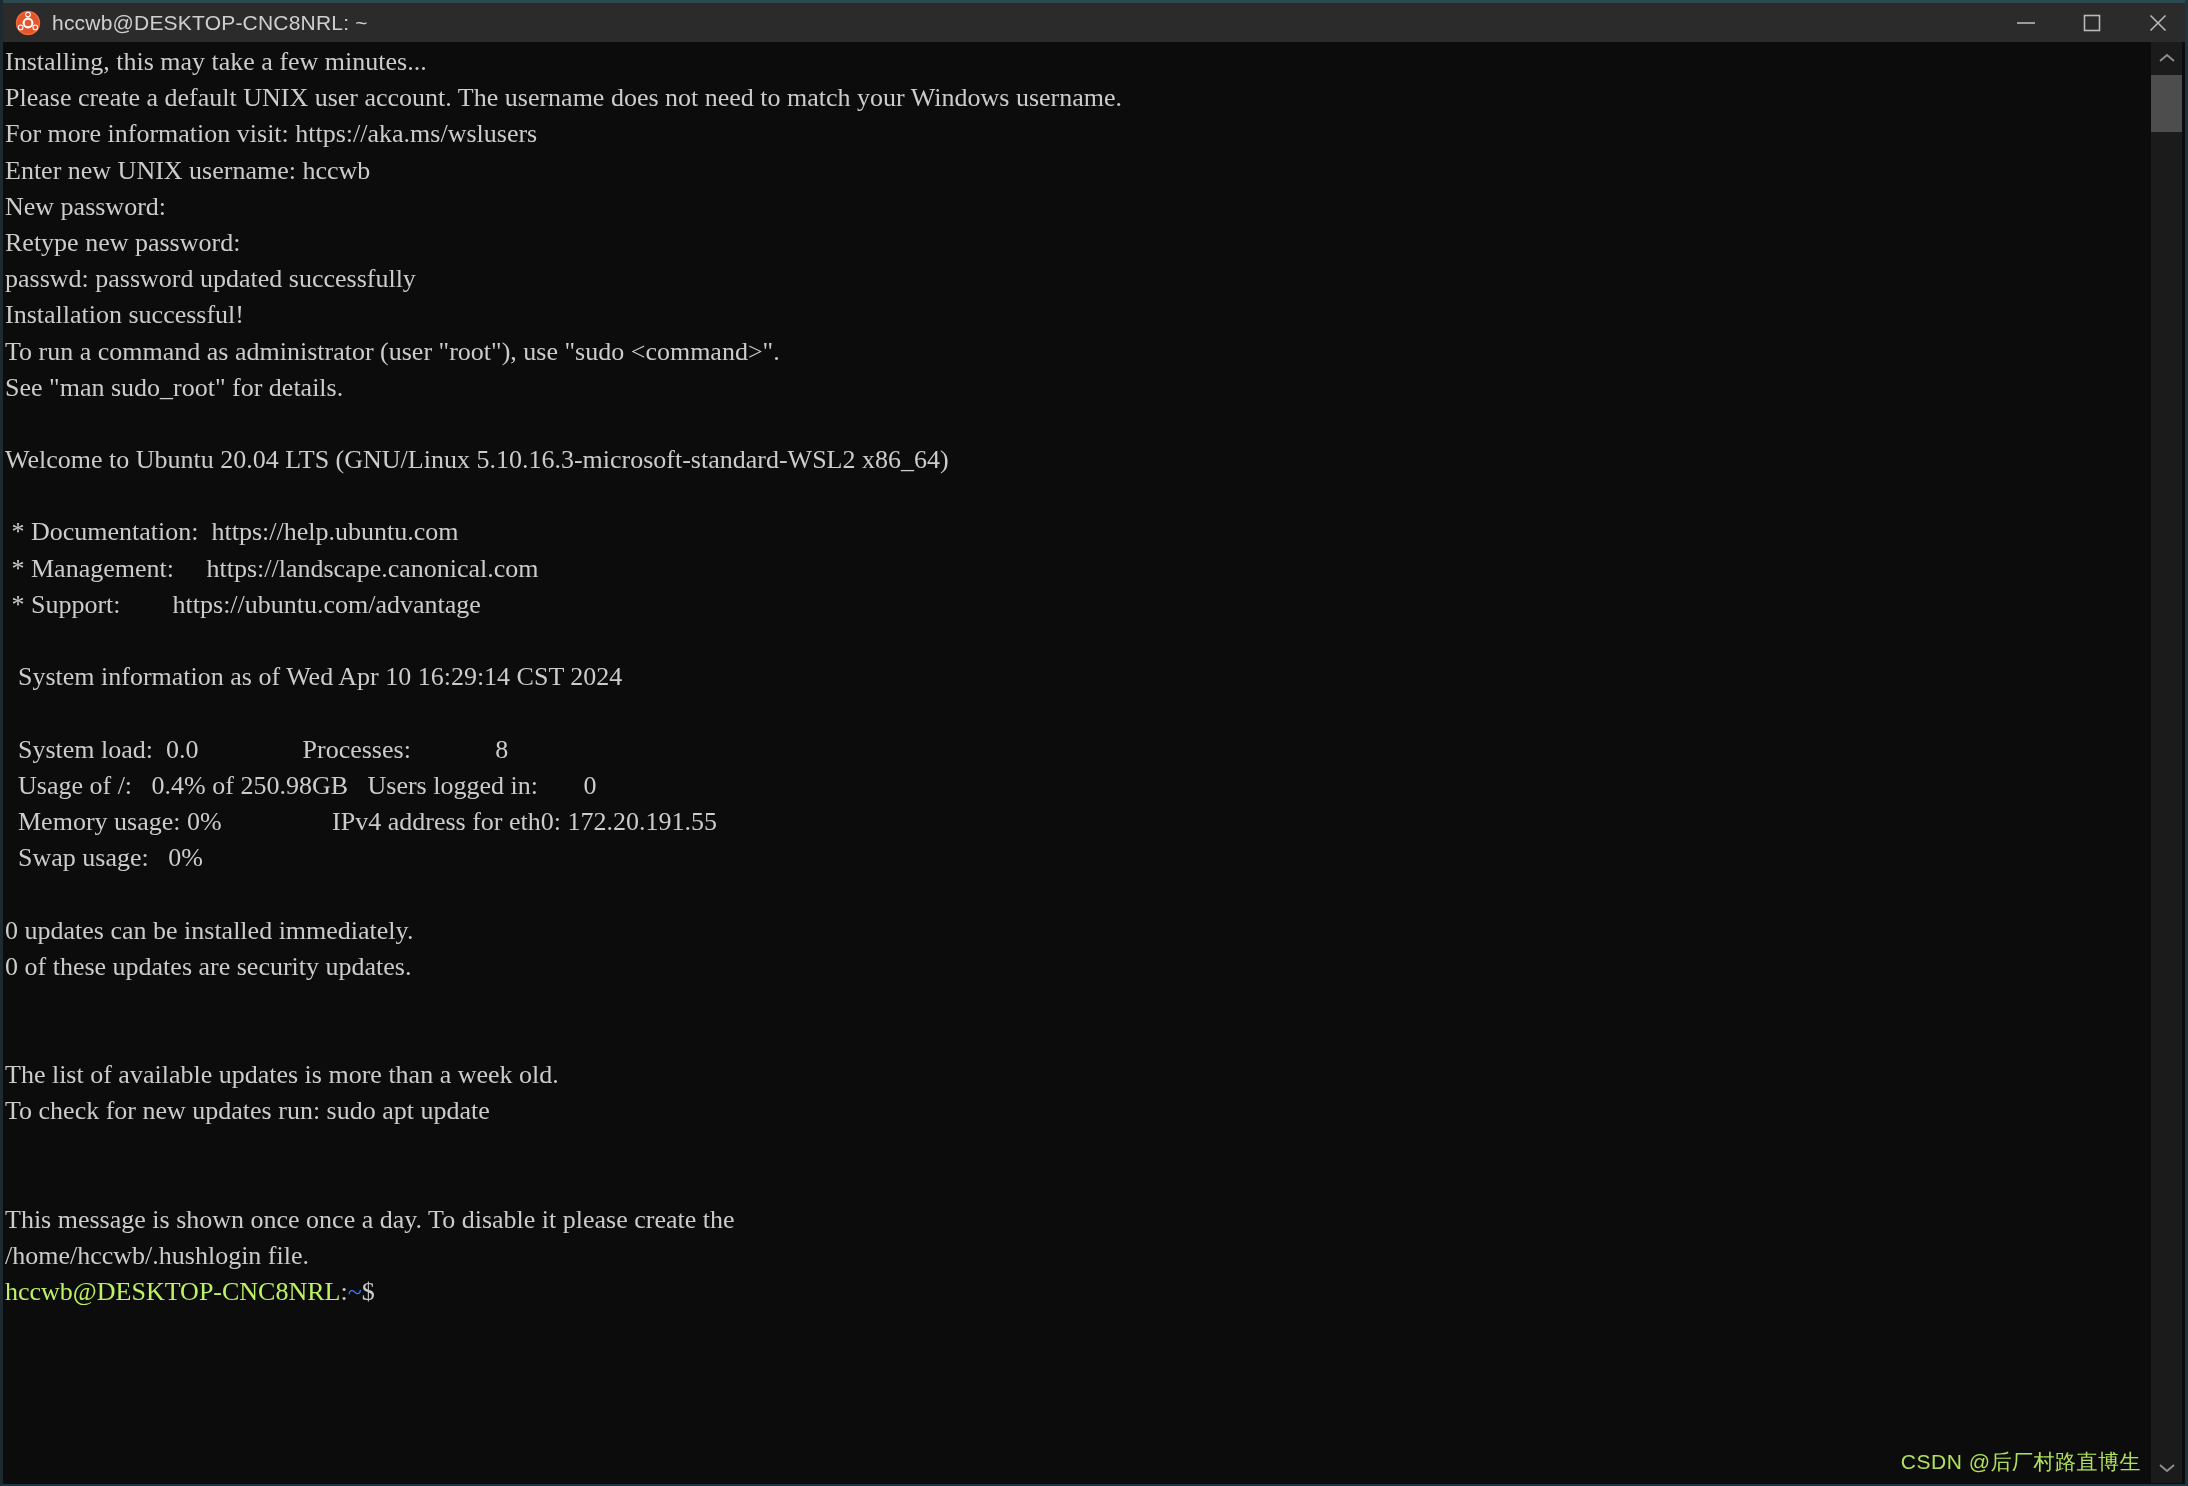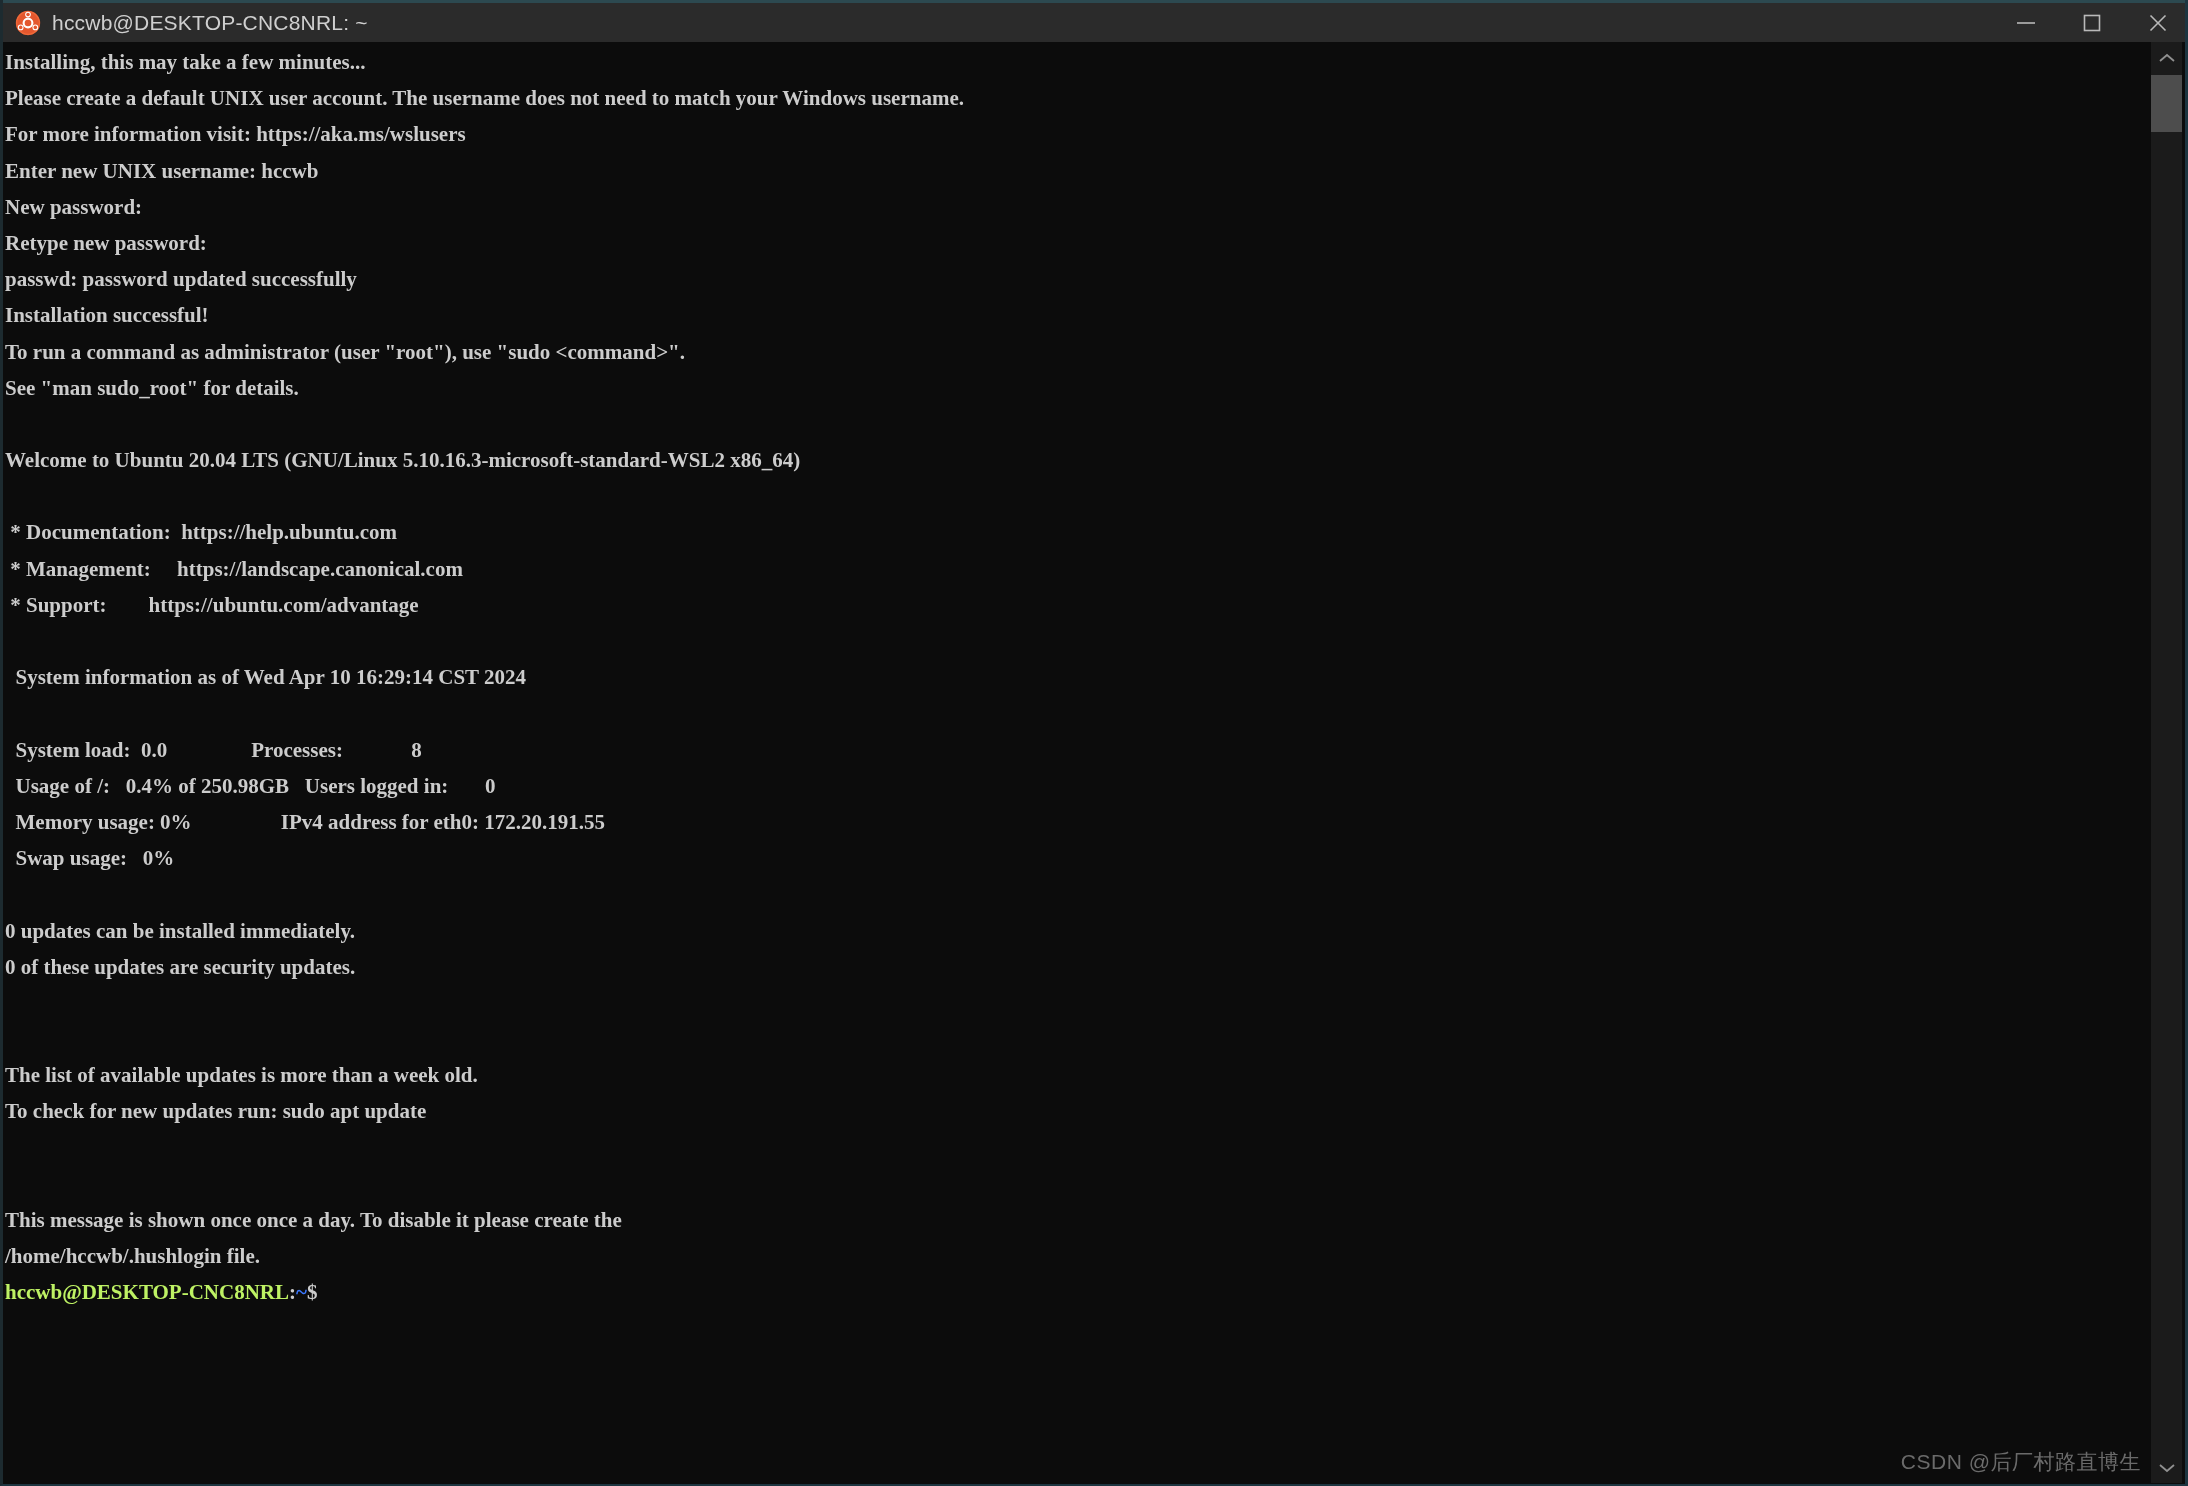--- a/index.html
+++ b/index.html
@@ -89,25 +89,25 @@
     background: #0c0c0c;
     overflow: hidden;
     padding: 0;
     box-sizing: border-box;
   }
   #screen {
     margin: 0;
     padding: 2px 0 0 2px;
     color: #cccccc;
     font-family: "Liberation Serif", "DejaVu Serif", serif;
-    font-size: 21px;
+    font-size: 26px;
     line-height: 36.2px;
     white-space: pre;
     letter-spacing: 0px;
-    font-weight: 700;
+    font-weight: 400;
   }
   #screen .ln { display: block; height: 36.2px; }
   .c-green  { color: #bef264; }
   .c-blue   { color: #3b78ff; }
   .c-white  { color: #cccccc; }
   .cursor {
     display: inline-block;
     width: 17px;
     height: 30px;
     background: #cccccc;
@@ -150,21 +150,21 @@
     width: 31px;
     height: 57px;
     background: #4d4d4d;
   }
 
   
   #watermark {
     position: absolute;
     right: 44px;
     bottom: 8px;
-    color: #737373;
+    color: #bef264;
     font-family: "Liberation Sans", "DejaVu Sans", sans-serif;
     font-size: 21px;
     letter-spacing: .5px;
     opacity: .92;
     z-index: 18;
     white-space: nowrap;
   }
 </style>
 </head>
 <body>

